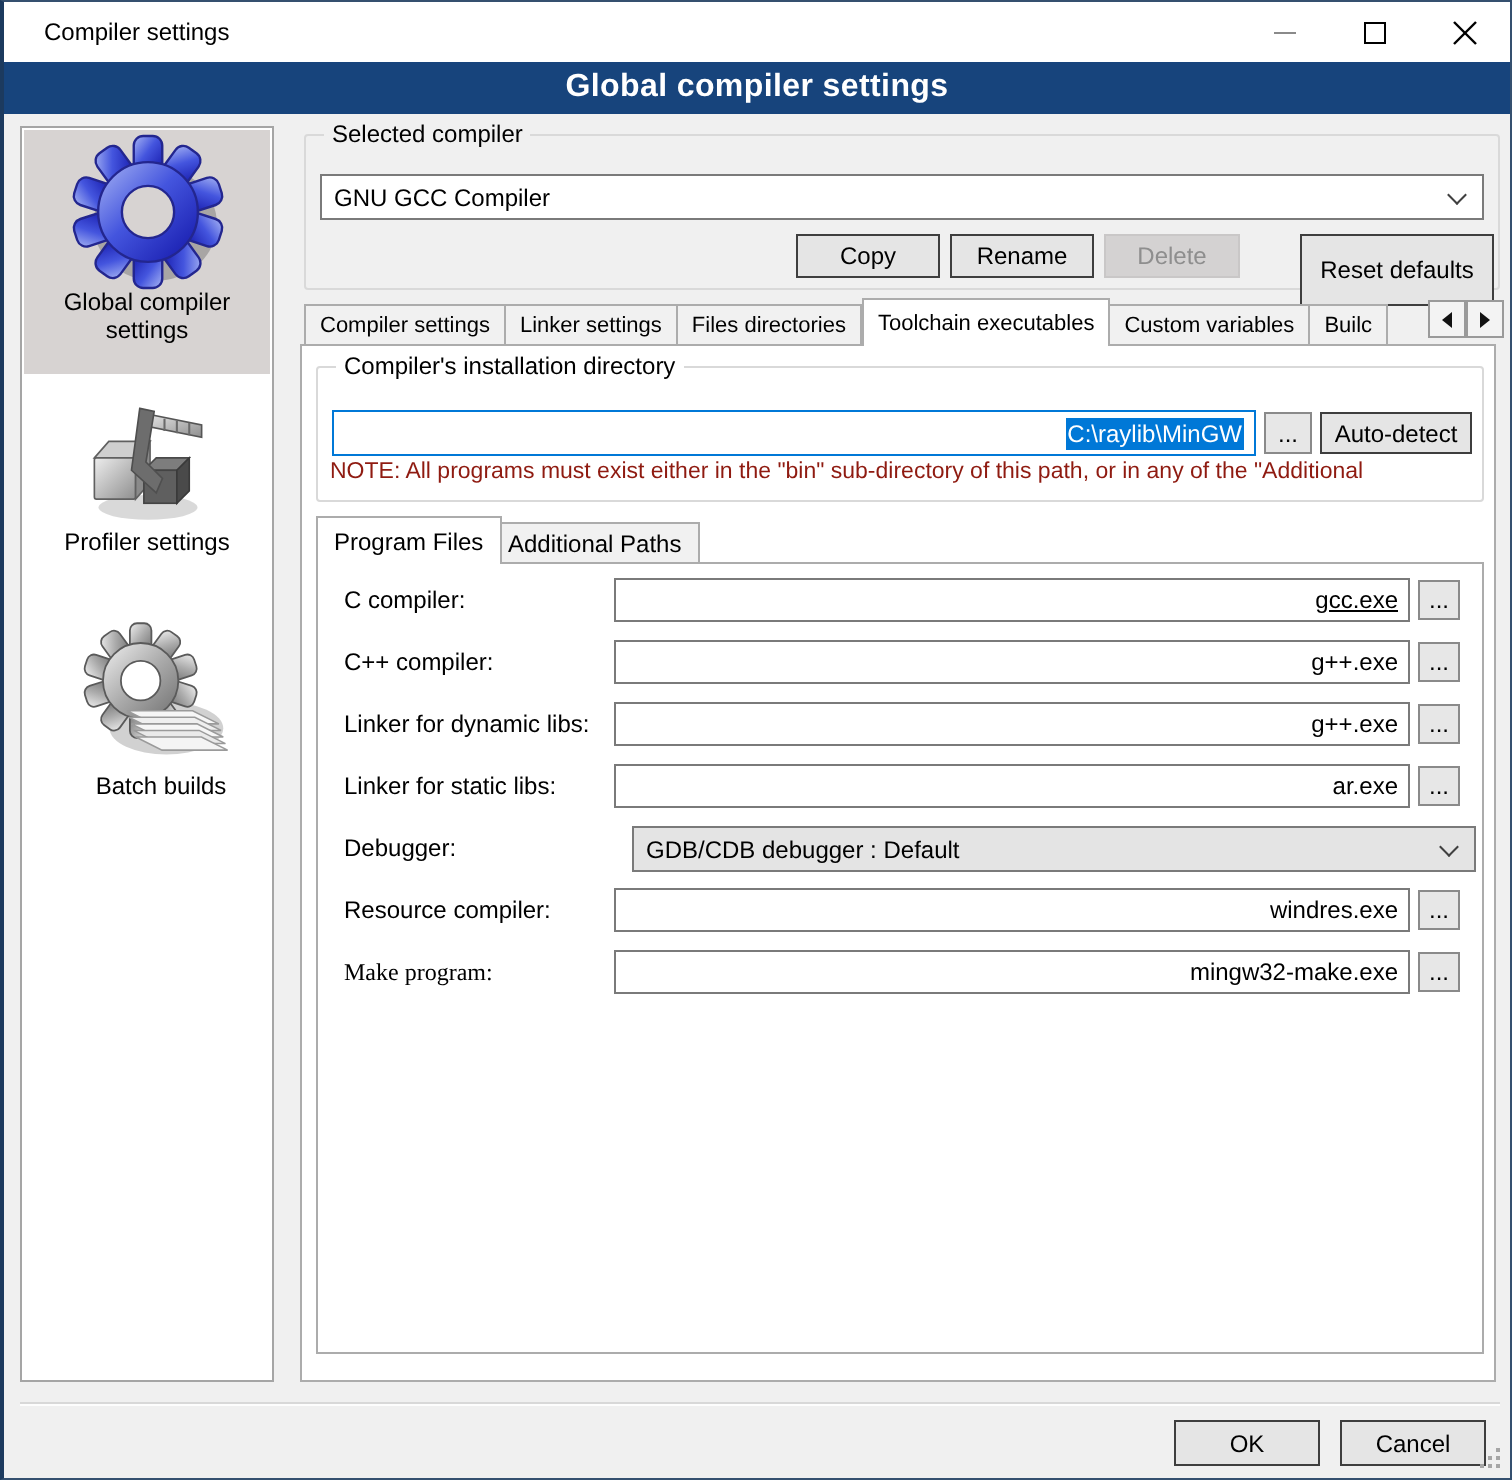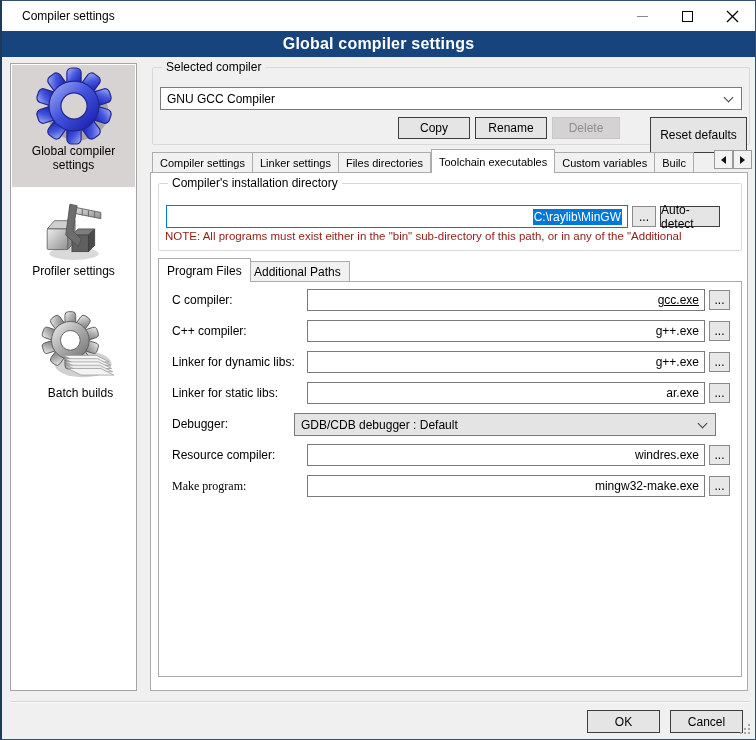--- a/index.html
+++ b/index.html
@@ -235,21 +235,21 @@
 
   <div class="panel" id="main-panel"></div>
 
   <div class="groupbox" style="left:156px;top:182px;width:584px;height:68px;z-index:3;">
     <span class="gb-label" style="background:#fff;">Compiler's installation directory</span>
   </div>
   <div class="txtfield focus" style="left:164px;top:204px;width:462px;height:23px;z-index:4;">
     <span class="sel-text">C:\raylib\MinGW</span>
   </div>
   <div class="btn" style="left:630px;top:205px;width:24px;height:21px;z-index:4;">...</div>
-  <div class="btn strong" style="left:658px;top:205px;width:60px;height:21px;z-index:4;">Auto-detect</div>
+  <div class="btn strong" style="left:658px;top:205px;width:76px;height:21px;z-index:4;">Auto-detect</div>
   <div class="note">NOTE: All programs must exist either in the "bin" sub-directory of this path, or in any of the "Additional</div>
 
   <div class="subtab active" style="left:156px;top:257px;height:24px;">Program Files</div>
   <div class="subtab" style="left:243px;top:260px;height:21px;">Additional Paths</div>
   <div class="panel" id="sub-panel"></div>
 
   <span class="frow-label" style="top:292px;">C compiler:</span>
   <div class="txtfield frow-field" style="left:305px;top:288px;width:398px;height:22px;text-decoration:underline;">
       <span>gcc.exe</span>
     </div>
@@ -267,21 +267,21 @@
     </div>
   <div class="btn browse" style="left:707px;top:351px;width:21px;height:20px;">...</div>
 
   <span class="frow-label" style="top:385px;">Linker for static libs:</span>
   <div class="txtfield frow-field" style="left:305px;top:381px;width:398px;height:22px;">
       <span>ar.exe</span>
     </div>
   <div class="btn browse" style="left:707px;top:382px;width:21px;height:20px;">...</div>
 
   <span class="frow-label" style="top:416px;">Debugger:</span>
-  <div class="combo gray frow-field" style="left:292px;top:412px;width:422px;height:23px;">
+  <div class="combo gray frow-field" style="left:314px;top:412px;width:422px;height:23px;">
     <span class="combo-text">GDB/CDB debugger : Default</span>
     <span class="chev"></span>
   </div>
 
   <span class="frow-label" style="top:447px;">Resource compiler:</span>
   <div class="txtfield frow-field" style="left:305px;top:443px;width:398px;height:22px;">
       <span>windres.exe</span>
     </div>
   <div class="btn browse" style="left:707px;top:444px;width:21px;height:20px;">...</div>
 

